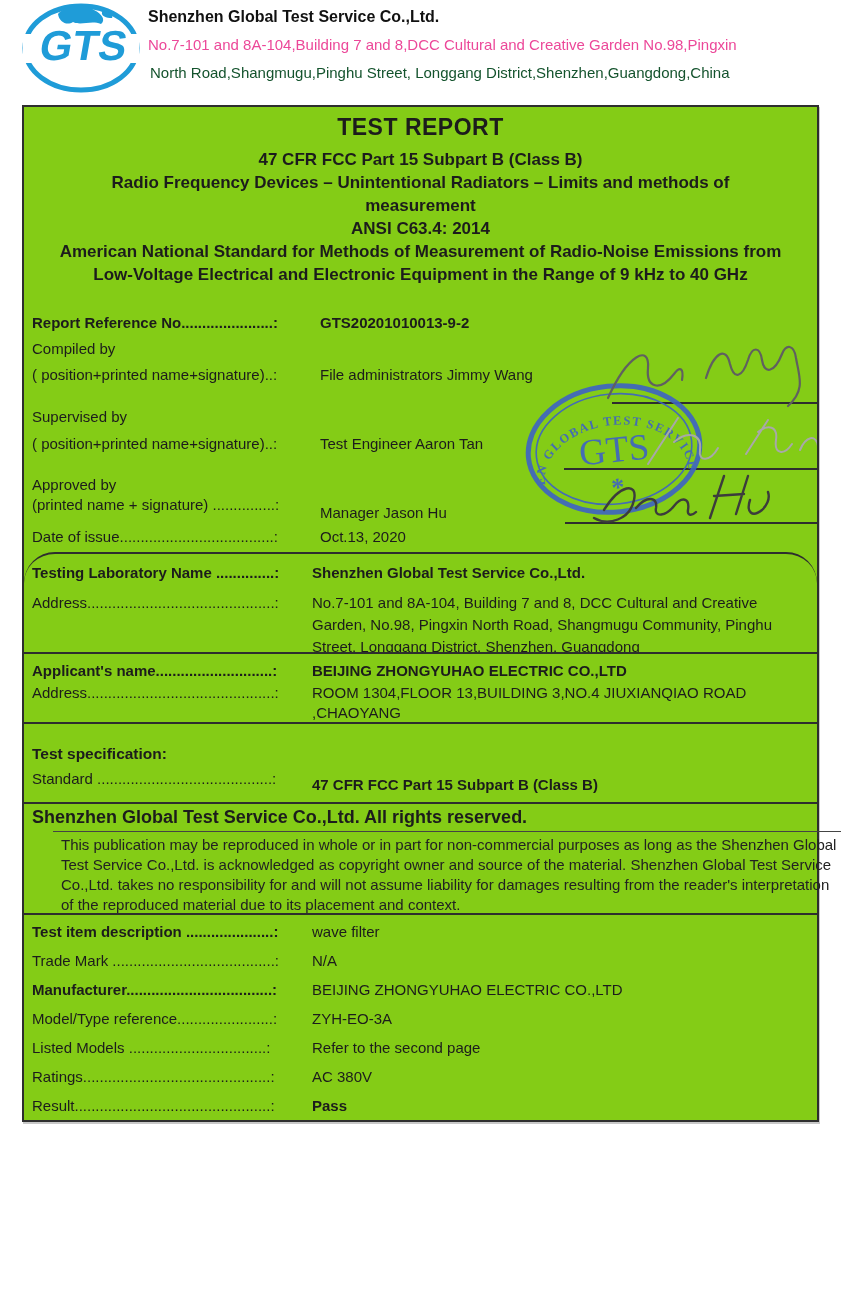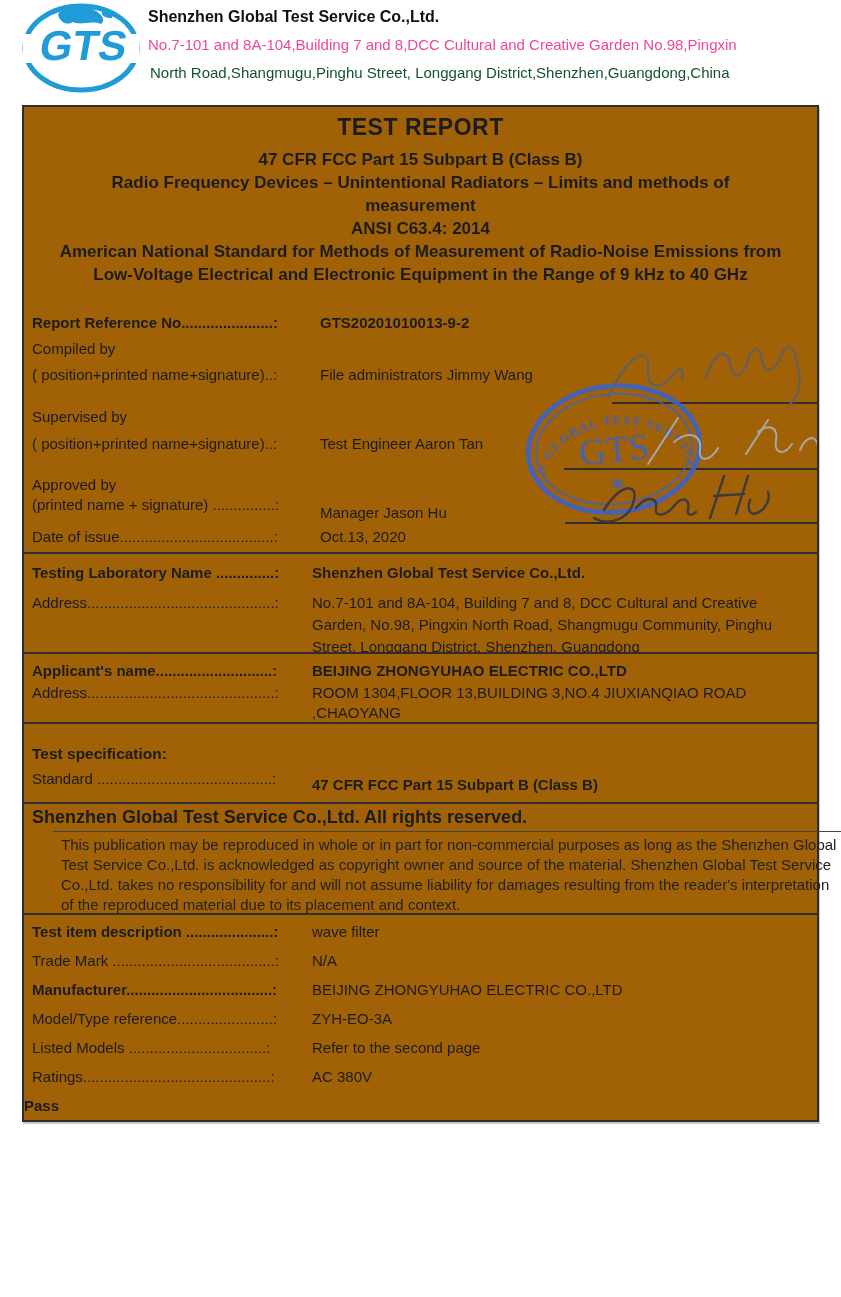--- a/index.html
+++ b/index.html
@@ -20,21 +20,21 @@
   }
   .company-addr1 { position:absolute; left:148px; top:36px; font-size:15px; color:#ec4899; }
   .company-addr2 { position:absolute; left:150px; top:64px; font-size:15px; color:#14532d; }
 
   
   .report-box {
     position:absolute; left:22px; top:105px;
     width:797px; height:1017px;
     border:2px solid #2e2e2e;
     box-shadow:1px 2px 0 #c8c8c8;
-    background:#a16207;
+    background:#84cc16;
   }
   .sec { width:100%; overflow:hidden; }
 
   .title-cell { height:203px; text-align:center; padding-top:7px; }
   .doc-title { font-size:23px; font-weight:bold; letter-spacing:0.5px; margin-bottom:7px; }
   .doc-sub { font-size:17px; font-weight:bold; line-height:23px; margin:0 auto; }
   .w1 { max-width:720px; }
   .w2 { max-width:700px; }
   .w3 { max-width:740px; }
 
@@ -44,21 +44,21 @@
   .lblcol { left:8px; }
   .valcol { left:296px; }
   .b { font-weight:bold; }
   .sig-line { position:absolute; right:0; border-bottom:2px solid #2e2e2e; }
 
   
   .row { display:flex; font-size:15px; }
   .row .lbl { width:288px; flex:none; padding-left:8px; }
   .row .val { flex:1; padding-right:10px; }
 
-  .sec-lab { height:100px; border-top:2px solid #2e2e2e; padding-top:8px; }
+  .sec-lab { height:100px; border-top:2px solid #2e2e2e; padding-top:8px;border-radius:31px; }
   .sec-lab .row1 { line-height:22px; margin-bottom:8px; }
   .sec-lab .row2 { line-height:22px; }
 
   .sec-app { height:70px; border-top:2px solid #2e2e2e; padding-top:5px; }
   .sec-app .row1 { line-height:24px; }
   .sec-app .row2 { line-height:20px; }
 
   .sec-spec { height:80px; border-top:2px solid #2e2e2e; padding-top:6px; }
   .sec-spec .heading { font-size:15.5px; font-weight:bold; padding-left:8px; line-height:24px; margin-bottom:4px;margin-top:12px; }
   .sec-spec .row .val div { line-height:29px; }
@@ -221,17 +221,18 @@
     </div>
     <div class="row">
       <div class="lbl">Listed Models  .................................:</div>
       <div class="val">Refer to the second page</div>
     </div>
     <div class="row">
       <div class="lbl">Ratings.............................................:</div>
       <div class="val">AC 380V</div>
     </div>
     <div class="row">
+      <div class="lbl">Result...............................................:</div>
       <div class="val b">Pass</div>
     </div>
   </div>
 
 </div>
 
 </body></html>

